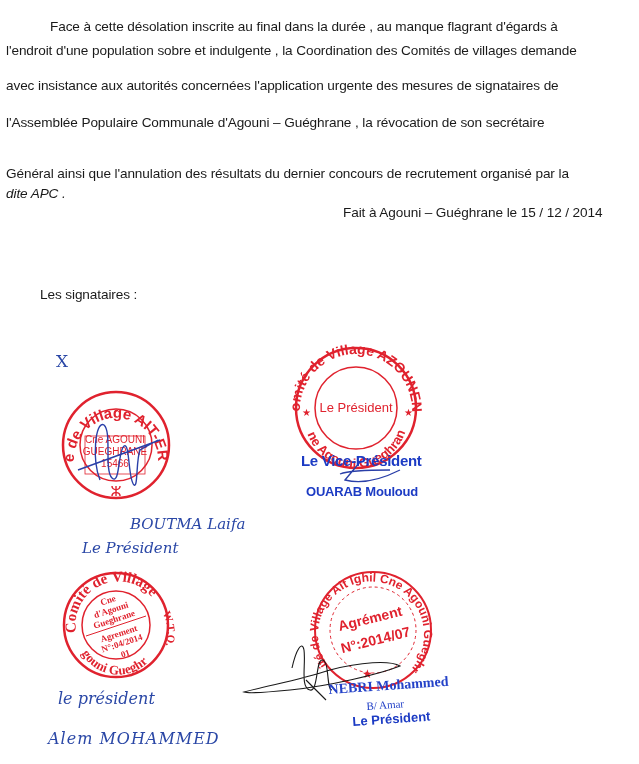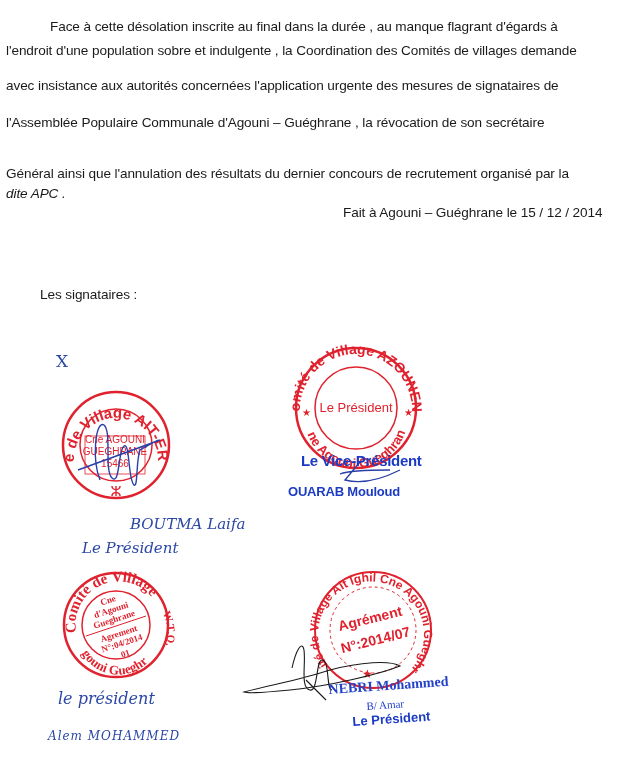--- a/index.html
+++ b/index.html
@@ -86,21 +86,21 @@
       <textPath href="#arc2b" startOffset="50%" text-anchor="middle">Cne Agouni Gueghrane</textPath>
     </text>
     <text x="302" y="416" font-family="DejaVu Sans, sans-serif" font-size="10" fill="#e0222e">★</text>
     <text x="404" y="416" font-family="DejaVu Sans, sans-serif" font-size="10" fill="#e0222e">★</text>
     <text x="356" y="412" font-family="Liberation Sans, sans-serif" font-size="13" fill="#e0222e" text-anchor="middle">Le Président</text>
 
     <path d="M 360 462 L 345 480 C 360 484, 380 480, 400 470 M 340 474 C 350 470, 372 470, 390 470" fill="none" stroke="#2a3fa8" stroke-width="1.3"></path>
   </svg>
 </div>
 <div class="stamp-blue" style="left:301px; top:452px; font-size:15px; letter-spacing:-0.3px;">Le Vice-Président</div>
-<div class="stamp-blue" style="left:288px; top:484px; font-size:13px; letter-spacing:-0.2px;">OUARAB  Mouloud</div>
+<div class="stamp-blue" style="left:306px; top:484px; font-size:13px; letter-spacing:-0.2px;">OUARAB  Mouloud</div>
 
 <div>
   <svg width="1" height="1" style="left:0;top:0;">
     <defs>
       <path id="arc3" d="M 76 630 A 43 43 0 0 1 150 595"></path>
       <path id="arc3b" d="M 80 650 A 42 42 0 0 0 150 660"></path>
       <path id="arc3c" d="M 152 600 A 43 43 0 0 1 158 660"></path>
     </defs>
     <circle cx="116" cy="625" r="52" fill="none" stroke="#e0222e" stroke-width="2.5"></circle>
     <circle cx="116" cy="625" r="34" fill="none" stroke="#e0222e" stroke-width="1.5"></circle>
@@ -119,21 +119,21 @@
       <text x="116" y="622">Gueghrane</text>
       <text x="116" y="637">Agrement</text>
       <text x="116" y="647">N°:04/2014</text>
       <text x="116" y="658">01</text>
     </g>
     <line x1="86" y1="636" x2="146" y2="616" stroke="#e0222e" stroke-width="1"></line>
   </svg>
 </div>
 
 <div class="hand" style="left:58px; top:689px; font-size:16px;">le président</div>
-<div class="hand" style="left:48px; top:729px; font-size:12px; letter-spacing:1px;">Alem MOHAMMED</div>
+<div class="hand" style="left:48px; top:729px; font-size:16px; letter-spacing:1px;">Alem MOHAMMED</div>
 
 <div>
   <svg width="1" height="1" style="left:0;top:0;">
     <defs>
       <path id="arc4" d="M 330 668 A 53 53 0 1 1 412 668"></path>
     </defs>
     <circle cx="373" cy="630" r="58" fill="none" stroke="#e0222e" stroke-width="2" stroke-dasharray="none"></circle>
     <circle cx="373" cy="630" r="43" fill="none" stroke="#e0222e" stroke-width="1" stroke-dasharray="3 3"></circle>
     <text font-family="Liberation Sans, sans-serif" font-weight="bold" font-size="12" fill="#e0222e">
       <textPath href="#arc4" startOffset="50%" text-anchor="middle">Comité de Village Ait Ighil Cne Agouni Gueghrane</textPath>

